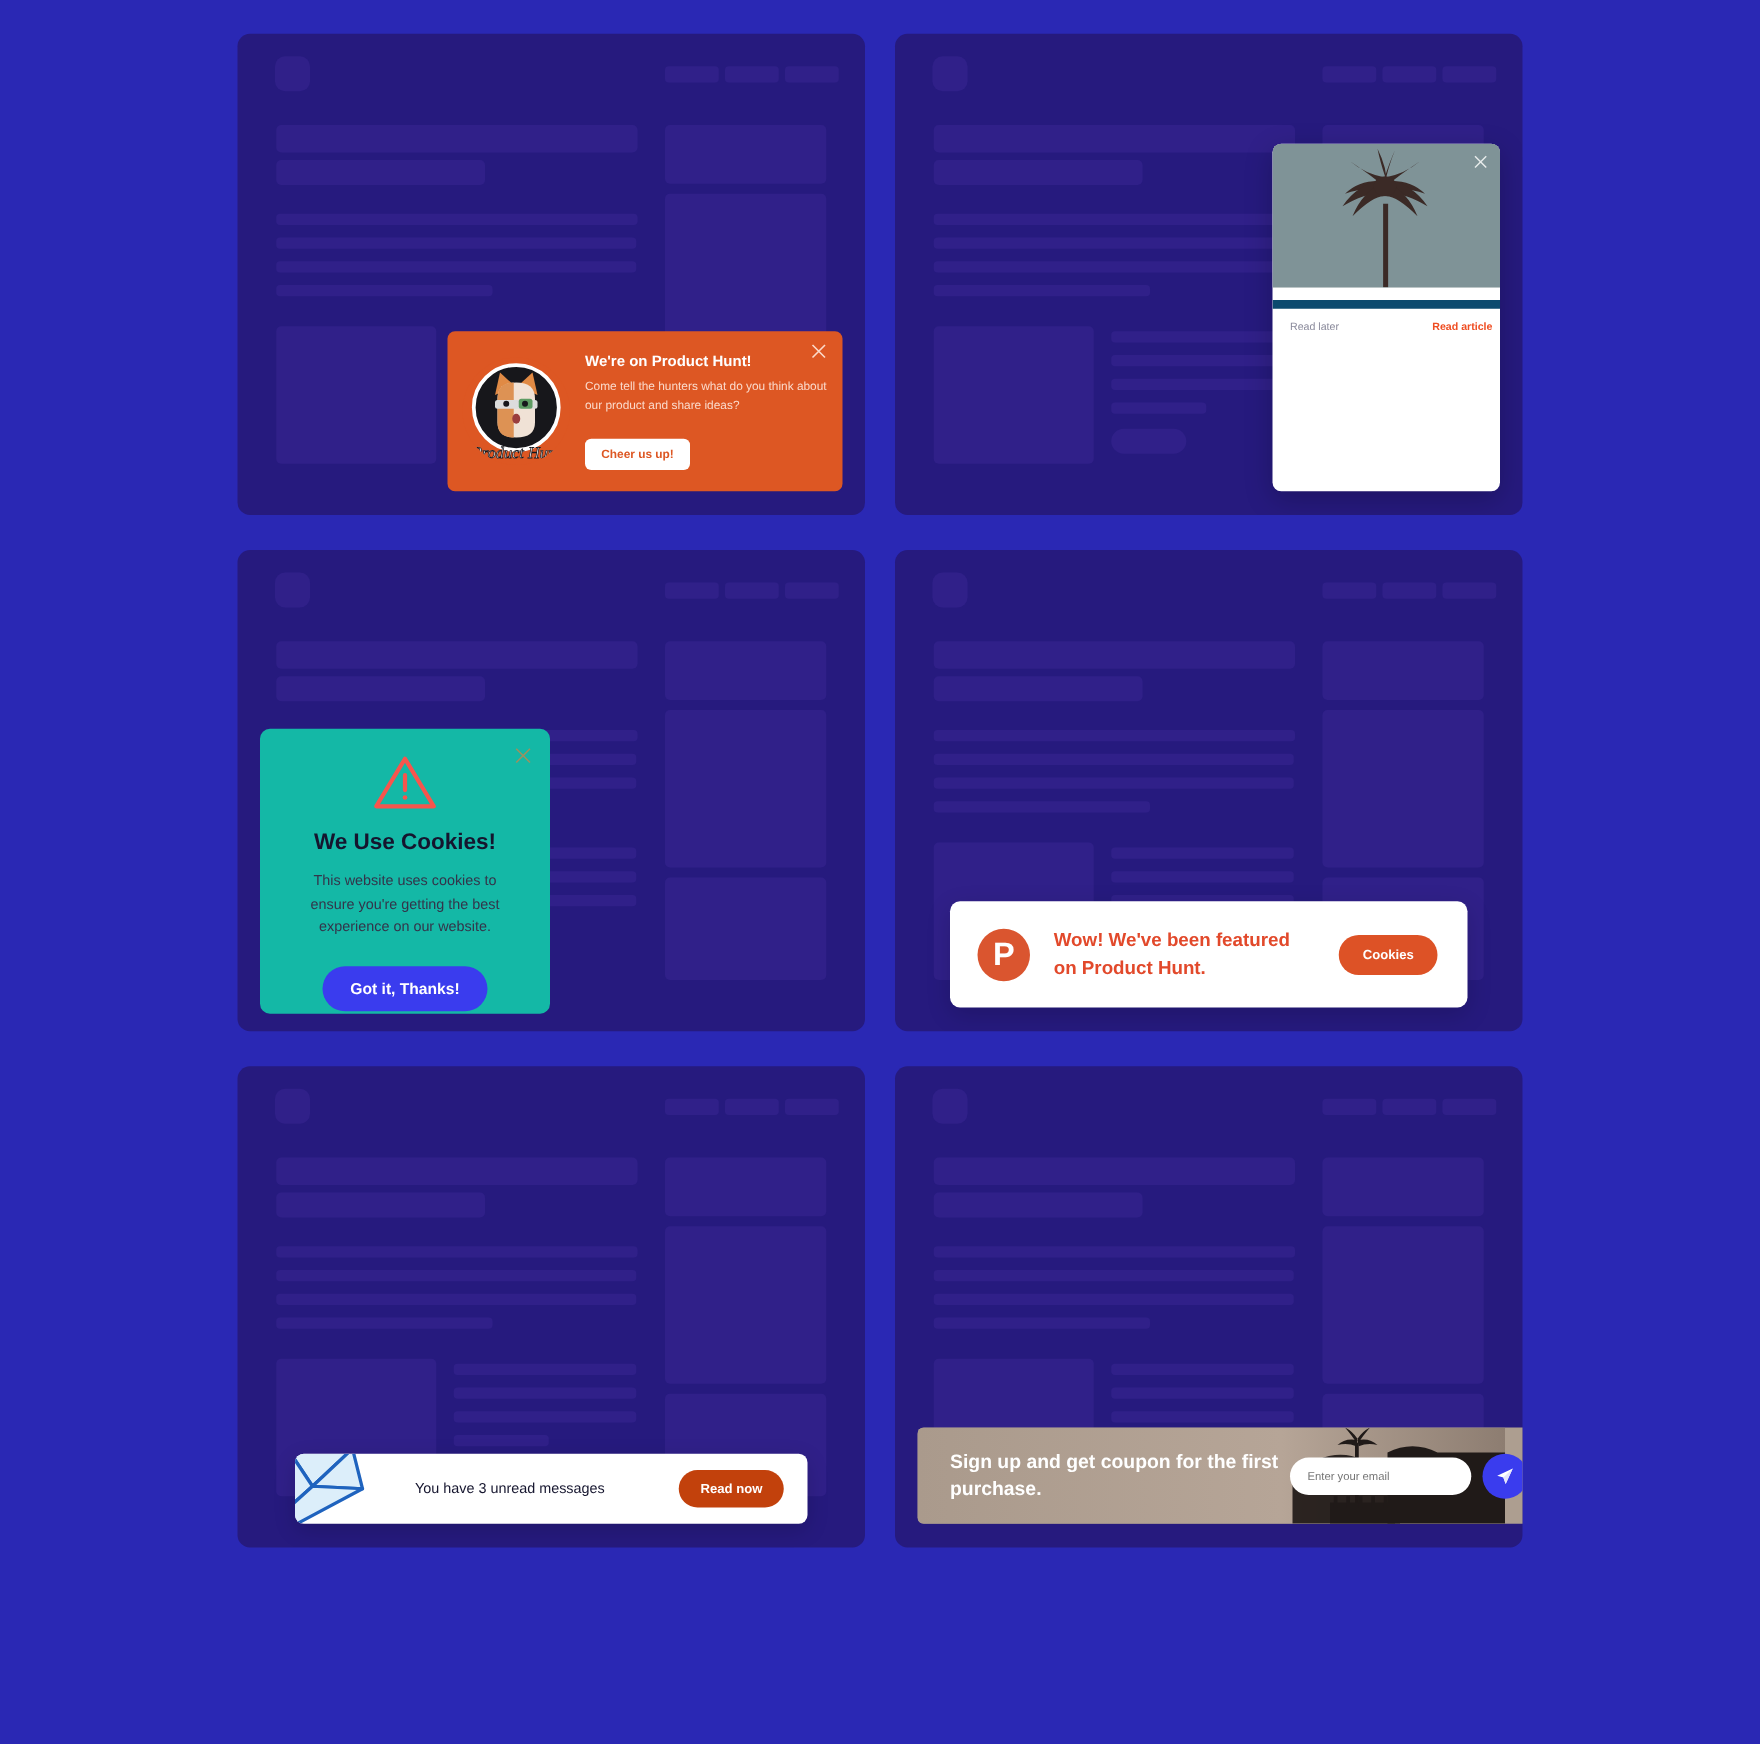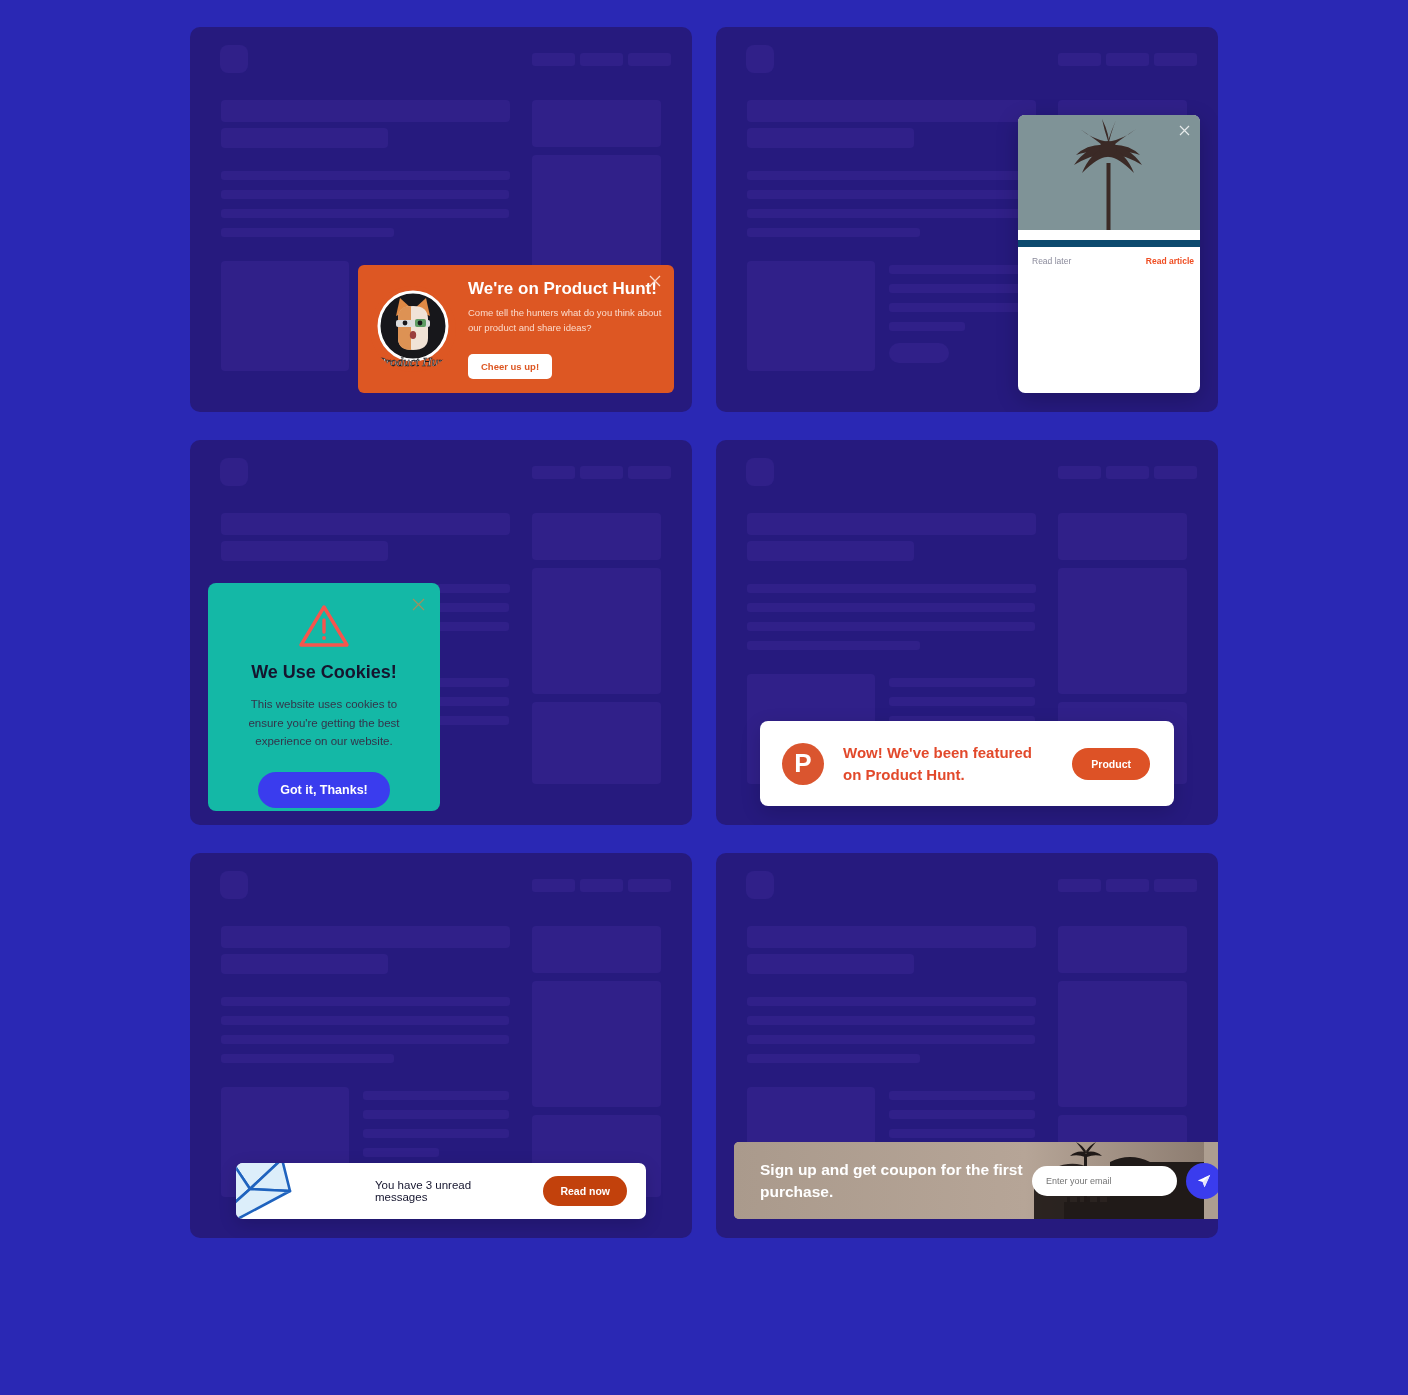--- a/index.html
+++ b/index.html
@@ -67,21 +67,21 @@
     display: flex; align-items: center;
     padding-left: 12px;
   }
   .ph-avatar {
     width: 86px; height: 86px; border-radius: 50%;
     flex: 0 0 86px;
     background: #DD5723;
     position: relative; overflow: hidden;
   }
   .ph-body { padding-left: 12px; padding-right: 10px; }
-  .ph-title { color: #fff; font-size: 17px; font-weight: bold; margin-bottom: 6px; }
+  .ph-title { color: #fff; font-size: 12px; font-weight: bold; margin-bottom: 6px; }
   .ph-text { color: #FBDACB; font-size: 9.5px; line-height: 1.6; margin-bottom: 19px; }
   .ph-btn {
     display: inline-block;
     background: #fff; color: #DD5723;
     font-size: 9.5px; font-weight: bold;
     padding: 7px 13px; border-radius: 5px;
     border: none; cursor: pointer;
     font-family: "Liberation Sans", sans-serif;
   }
   .ph-close {
@@ -155,21 +155,20 @@
     font-family: "Liberation Sans", sans-serif;
   }
 
   
   .msg-bar {
     position: absolute; left: 46px; top: 310px;
     width: 410px; height: 56px;
     background: #fff; border-radius: 7px;
     display: flex; align-items: center; overflow: hidden;
     box-shadow: 0 5px 18px rgba(0,0,0,.16);
-    gap: 43px;
   }
   .msg-icon { width: 82px; height: 56px; flex: 0 0 82px; position: relative; }
   .msg-text { color: #15152E; font-size: 11.5px; flex: 1; padding-left: 14px; }
   .msg-btn {
     background: #c2410c; color: #fff;
     font-size: 10.5px; font-weight: bold;
     border: none; border-radius: 16px;
     padding: 9px 17px; margin-right: 19px; cursor: pointer;
     font-family: "Liberation Sans", sans-serif;
   }
@@ -365,21 +364,21 @@
     <div class="sk sk-mline m4"></div>
     <div class="sk sk-side s1"></div>
     <div class="sk sk-side s2"></div>
     <div class="sk sk-side s3"></div>
 
     <div class="feat-bar">
       <div class="feat-logo">
         <span>P</span>
       </div>
       <div class="feat-text">Wow! We've been featured on Product Hunt.</div>
-      <button class="feat-btn">Product</button>
+      <button class="feat-btn">Cookies</button>
     </div>
   </div>
 
   <div class="card c20">
     <div class="sk sk-avatar"></div>
     <div class="sk sk-nav n1"></div>
     <div class="sk sk-nav n2"></div>
     <div class="sk sk-nav n3"></div>
     <div class="sk sk-title"></div>
     <div class="sk sk-sub"></div>

